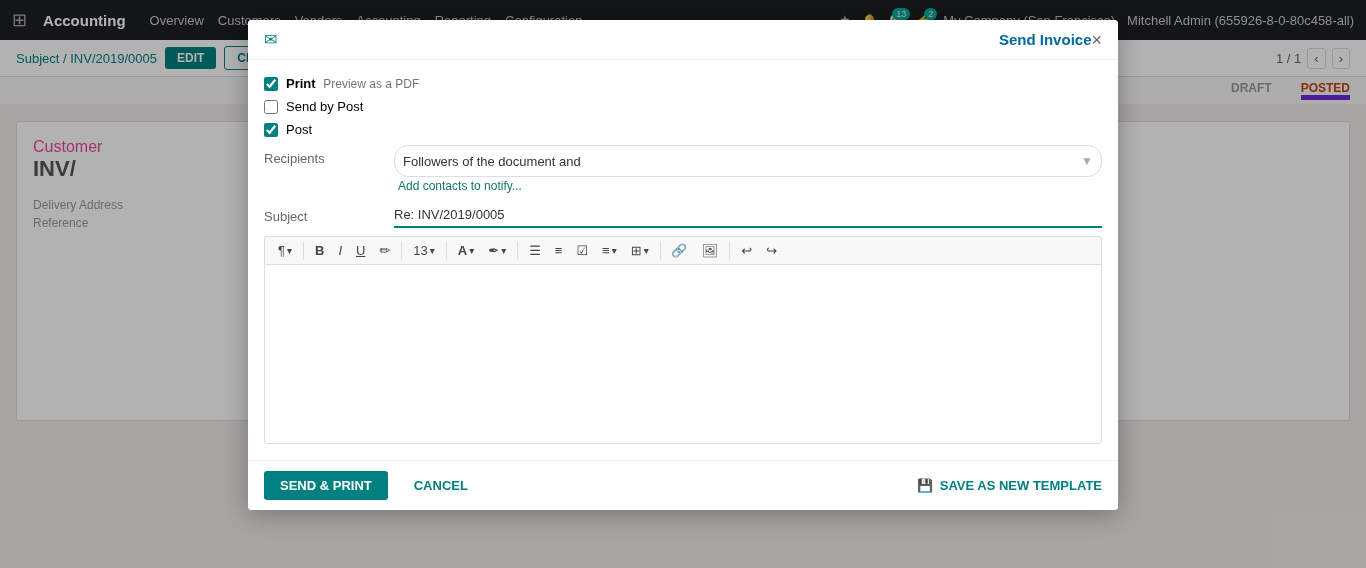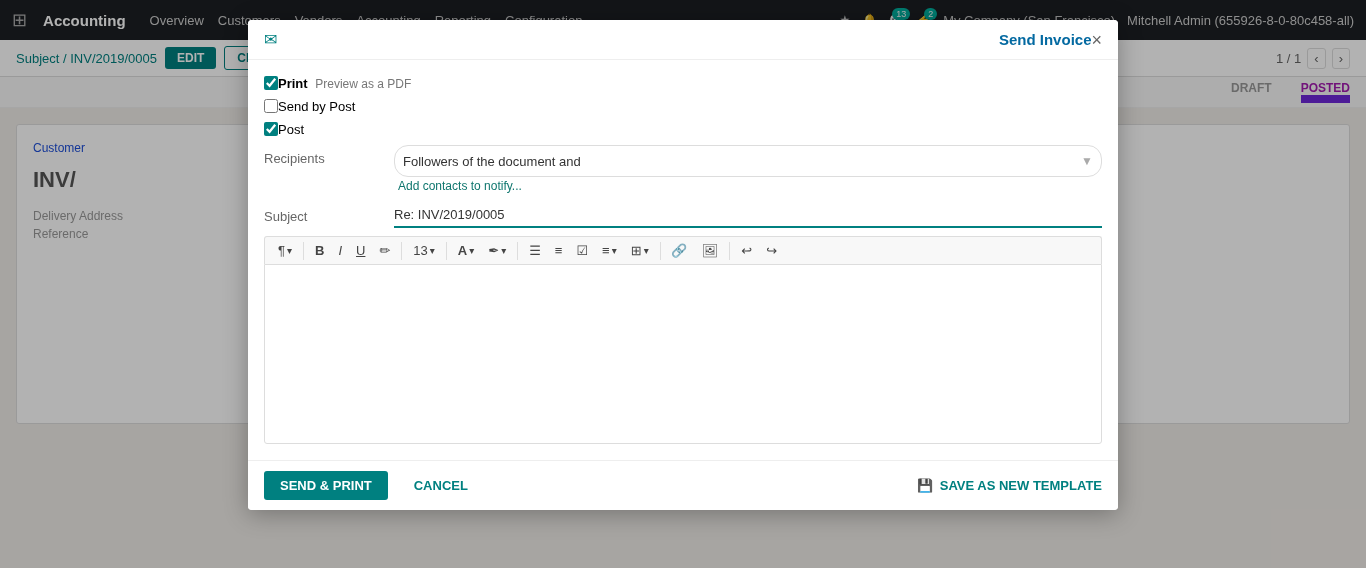--- a/index.html
+++ b/index.html
@@ -105,21 +105,21 @@
     
     .status-bar {
       background: #f8f8f8;
       padding: 4px 16px;
       display: flex;
       justify-content: flex-end;
       gap: 20px;
       border-bottom: 1px solid #eee;
     }
     .status-item { color: #999; font-size: 12px; font-weight: bold; text-transform: uppercase; margin-left: 9px; }
-    .status-item.active { color: #a21caf; border-bottom: 8px solid #6d28d9; }
+    .status-item.active { color: #c2410c; border-bottom: 5px solid #6d28d9; }
 
     
     .main-content {
       padding: 16px;
       background: #f0ede8;
     }
     .content-card {
       background: #fff;
       border: 1px solid #ddd;
       border-radius: 3px;
@@ -171,22 +171,23 @@
     }
 
     
     .dialog-body::-webkit-scrollbar { width: 8px; }
     .dialog-body::-webkit-scrollbar-track { background: #f0f0f0; }
     .dialog-body::-webkit-scrollbar-thumb { background: #ccc; border-radius: 4px; }
 
     
     .option-row {
       display: flex;
-      align-items: flex-start;
+      align-items: flex-end;
       margin-bottom: 8px;
+      gap: 8px;
     }
     .option-row input[type="checkbox"] {
       width: 14px; height: 14px;
       accent-color: #008080;
       cursor: pointer;
     }
     .option-sub { font-size: 12px; color: #777; margin-left: 4px; }
 
     
     .form-row {
@@ -370,21 +371,21 @@
 
   <div class="status-bar">
     <span class="status-item">DRAFT</span>
     <span class="status-item active">POSTED</span>
   </div>
 
   <div class="main-content">
     <div class="content-card" style="height:300px;">
       <div style="display:flex; gap:20px; margin-bottom:16px;">
         <div>
-          <div style="color:#1d4ed8; font-size:12px; margin-bottom:12px;">Customer</div>
+          <div style="color:#ec4899; font-size:16px; margin-bottom:0;">Customer</div>
           <div style="font-size:22px; font-weight:bold; color:#555;">INV/</div>
         </div>
       </div>
       <div style="color:#999; font-size:12px; margin-bottom:4px;">Delivery Address</div>
       <div style="color:#999; font-size:12px; margin-bottom:4px;">Reference</div>
     </div>
   </div>
 </div>
 
 <div class="overlay"></div>

